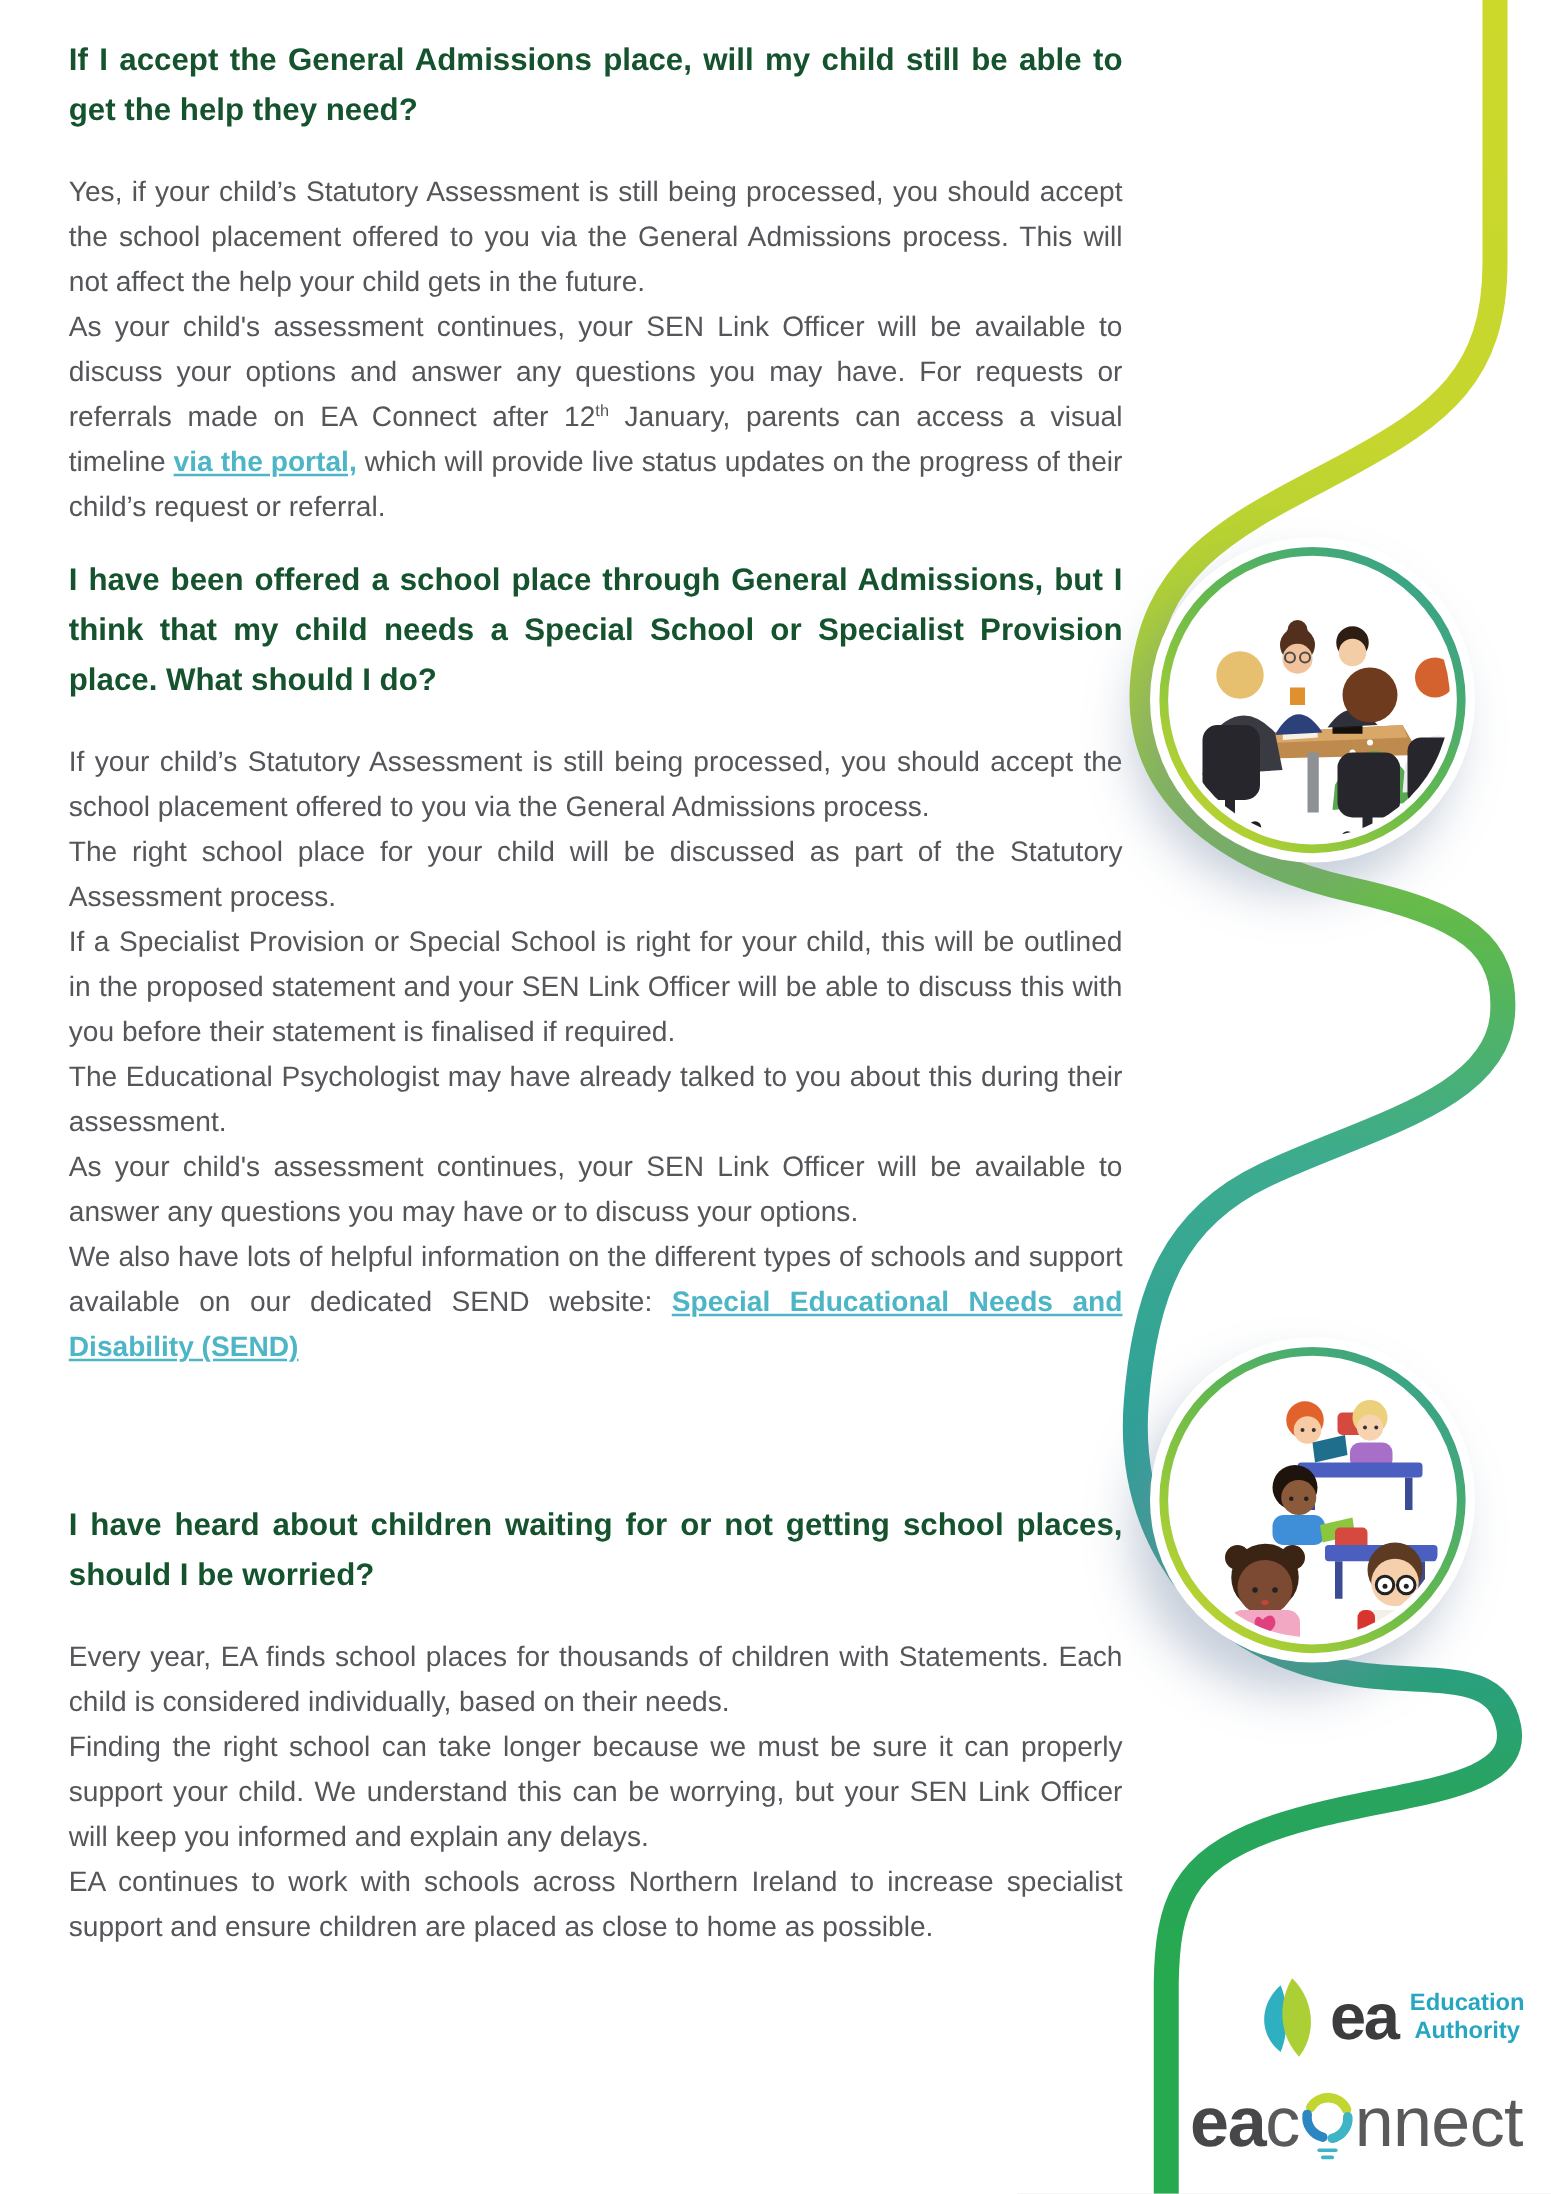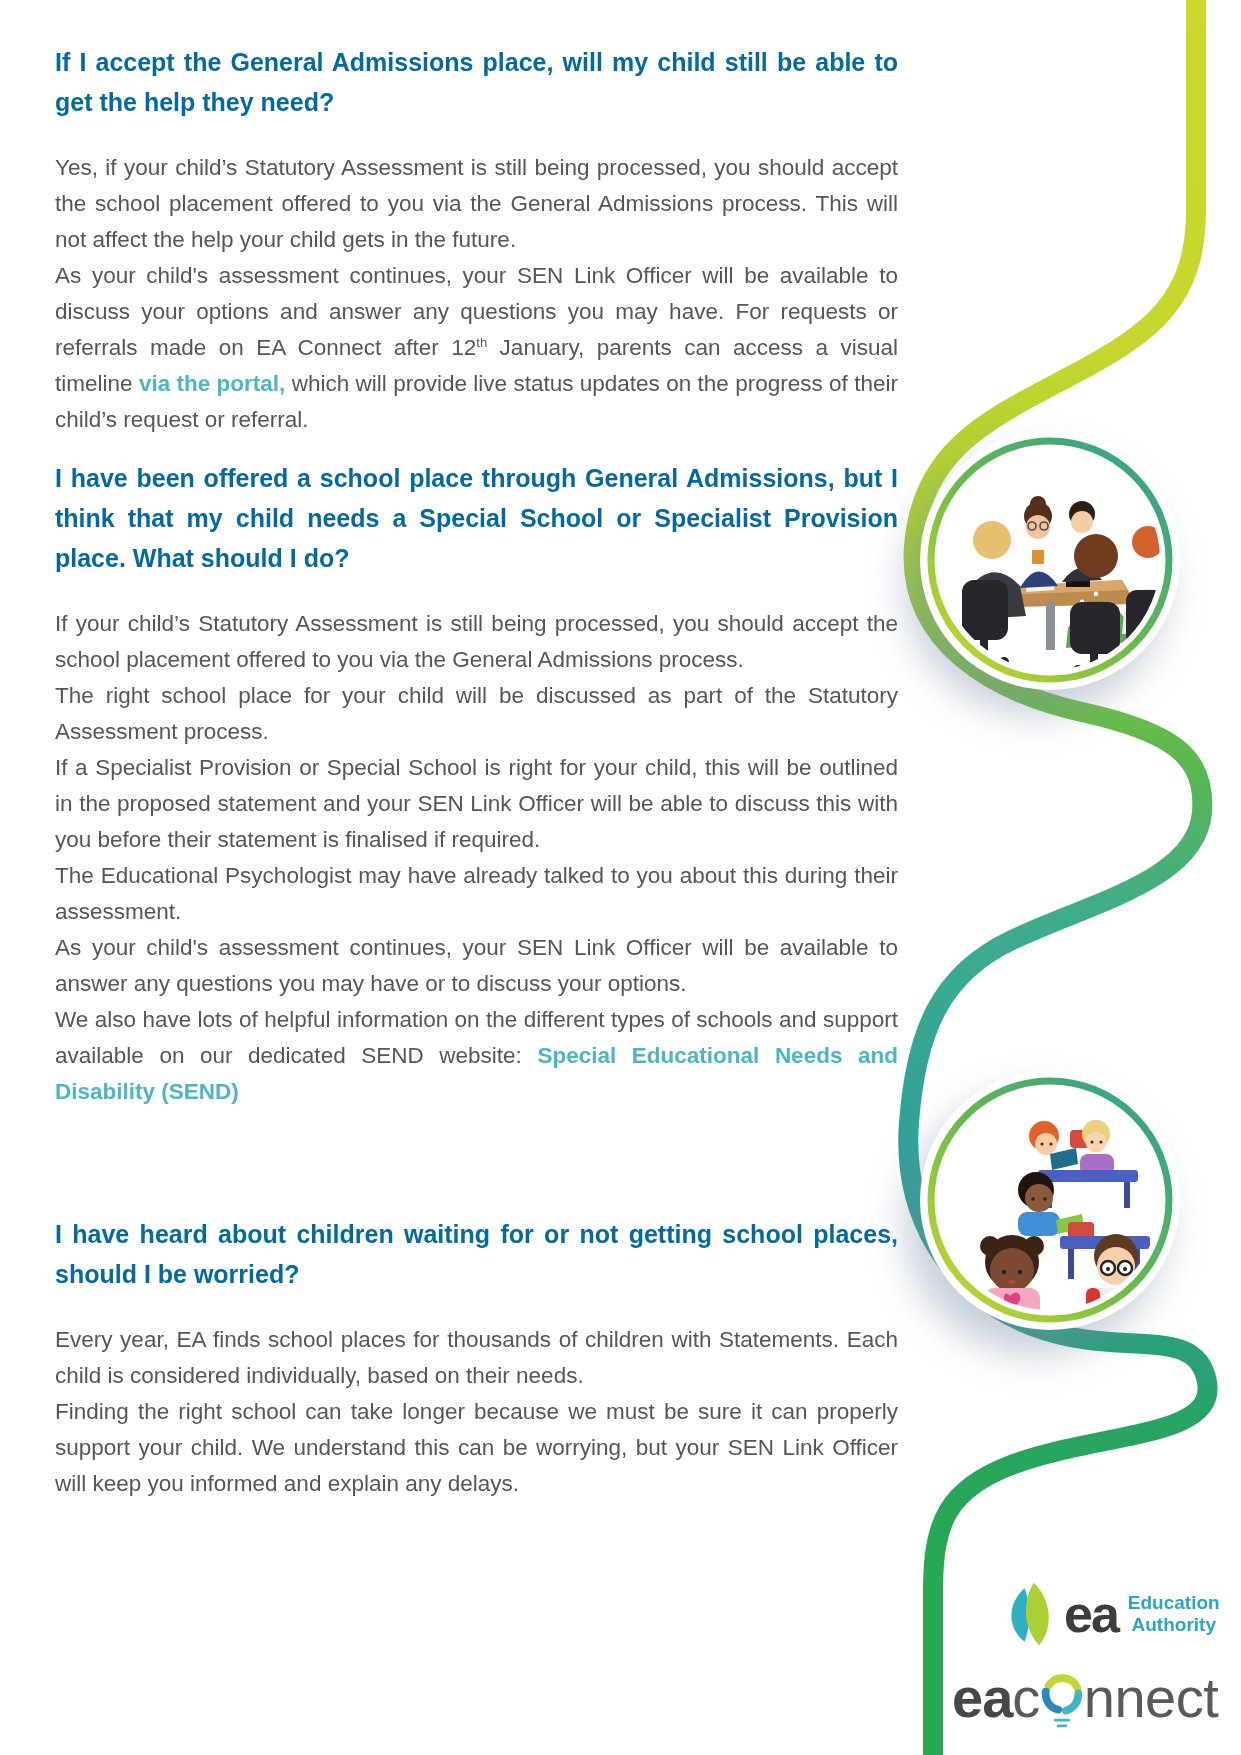--- a/index.html
+++ b/index.html
@@ -9,32 +9,32 @@
     background:#ffffff;
     margin:0 auto;
     overflow:hidden;
     font-family:"Liberation Sans", sans-serif;
   }
   
   .decor{position:absolute;left:0;top:0;width:1241px;height:1755px;}
   
   .qa{position:absolute;left:55px;width:843px;}
   .qa h2{
-    margin:14px 0 28px 0;
+    margin:0 0 28px 0;
     font-size:25px;line-height:40px;font-weight:bold;
-    color:#0369a1;text-align:justify;
+    color:#14532d;text-align:justify;
   }
   .qa p{
     margin:0;
     font-size:22.5px;line-height:36px;font-weight:normal;
     color:#55565a;text-align:justify;
   }
   .qa p .sup{font-size:13px;vertical-align:super;line-height:0;}
   a.doclink{
-    color:#4cb5c6;font-weight:bold;cursor:pointer;margin-top:36px;
+    color:#4cb5c6;font-weight:bold;text-decoration:underline;cursor:pointer;margin-top:36px;
   }
   #s1{top:28px;}
   #s2{top:444px;}
   #s3{top:1200px;}
   
   .bubble{
     position:absolute;width:260px;height:260px;border-radius:50%;
     background:#ffffff;
     box-shadow:-14px 24px 38px rgba(118,138,168,0.42);
   }
@@ -113,20 +113,21 @@
     <p>If a Specialist Provision or Special School is right for your child, this will be outlined in the proposed statement and your SEN Link Officer will be able to discuss this with you before their statement is finalised if required.</p>
     <p>The Educational Psychologist may have already talked to you about this during their assessment.</p>
     <p>As your child's assessment continues, your SEN Link Officer will be available to answer any questions you may have or to discuss your options.</p>
     <p><span>We also have lots of helpful information on the different types of schools and support available on our dedicated SEND website: </span><a class="doclink">Special Educational Needs and Disability (SEND)</a></p>
   </section>
 
   <section class="qa" id="s3">
     <h2>I have heard about children waiting for or not getting school places, should I be worried?</h2>
     <p>Every year, EA finds school places for thousands of children with Statements. Each child is considered individually, based on their needs.</p>
     <p>Finding the right school can take longer because we must be sure it can properly support your child. We understand this can be worrying, but your SEN Link Officer will keep you informed and explain any delays.</p>
+    <p>EA continues to work with schools across Northern Ireland to increase specialist support and ensure children are placed as close to home as possible.</p>
   </section>
 
   <div class="bubble" id="bubble1">
     <svg viewBox="0 0 260 260" aria-hidden="true">
       <defs>
         <linearGradient id="ring1" x1="1" y1="0.08" x2="0.12" y2="1">
           <stop offset="0" stop-color="#2f9e95"></stop>
           <stop offset="0.5" stop-color="#63b94d"></stop>
           <stop offset="1" stop-color="#c6d72c"></stop>
         </linearGradient>

